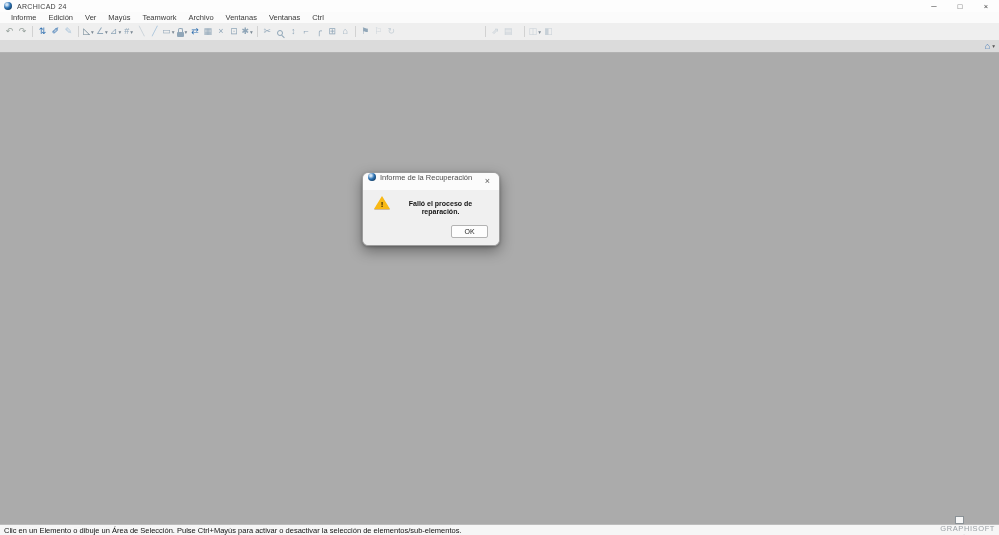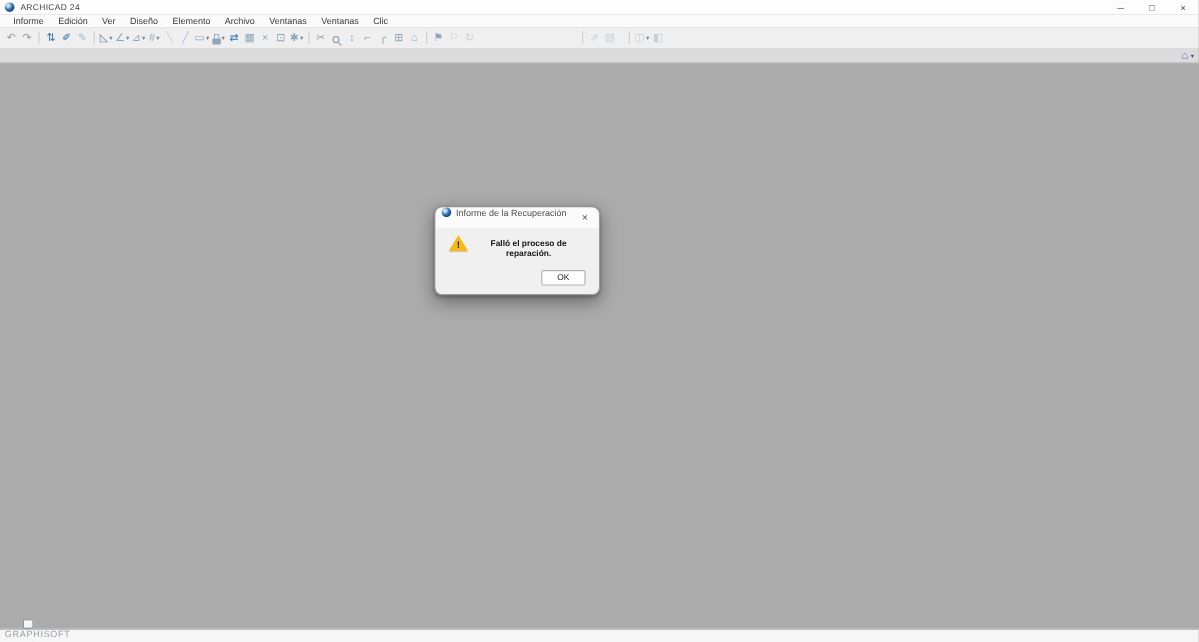--- a/index.html
+++ b/index.html
@@ -108,26 +108,26 @@
     <span class="win-btn">─</span>
     <span class="win-btn">□</span>
     <span class="win-btn">×</span>
   </div>
 </div>
 
 <div class="menubar">
     <span class="menu-item">Informe</span>
     <span class="menu-item">Edición</span>
     <span class="menu-item">Ver</span>
-    <span class="menu-item">Diseño</span>
-    <span class="menu-item">Elemento</span>
+    <span class="menu-item">Mayús</span>
+    <span class="menu-item">Teamwork</span>
     <span class="menu-item">Archivo</span>
     <span class="menu-item">Ventanas</span>
     <span class="menu-item">Ventanas</span>
-    <span class="menu-item">Clic</span>
+    <span class="menu-item">Ctrl</span>
   </div>
 
 <div class="toolbar">
     <span class="tb-btn tone-gray">
       <span class="tb-glyph">↶</span>
     </span>
     <span class="tb-btn tone-gray">
       <span class="tb-glyph">↷</span>
     </span>
     <span class="tb-sep"></span>
@@ -259,18 +259,19 @@
         <span class="tri"></span>
         <span class="excl">!</span>
       </span>
       <span class="dlg-message">Falló el proceso de reparación.</span>
     </div>
     <button class="ok-button">OK</button>
   </div>
 </div>
 
 <div class="statusbar">
+  <span class="status-hint">Clic en un Elemento o dibuje un Área de Selección. Pulse Ctrl+Mayús para activar o desactivar la selección de elementos/sub-elementos.</span>
   <span class="status-right">
     <span class="pages-shape"></span>
     <span class="brand-text">GRAPHISOFT</span>
     <span class="brand-logo">⊙</span>
   </span>
 </div>
 
 </body></html>

